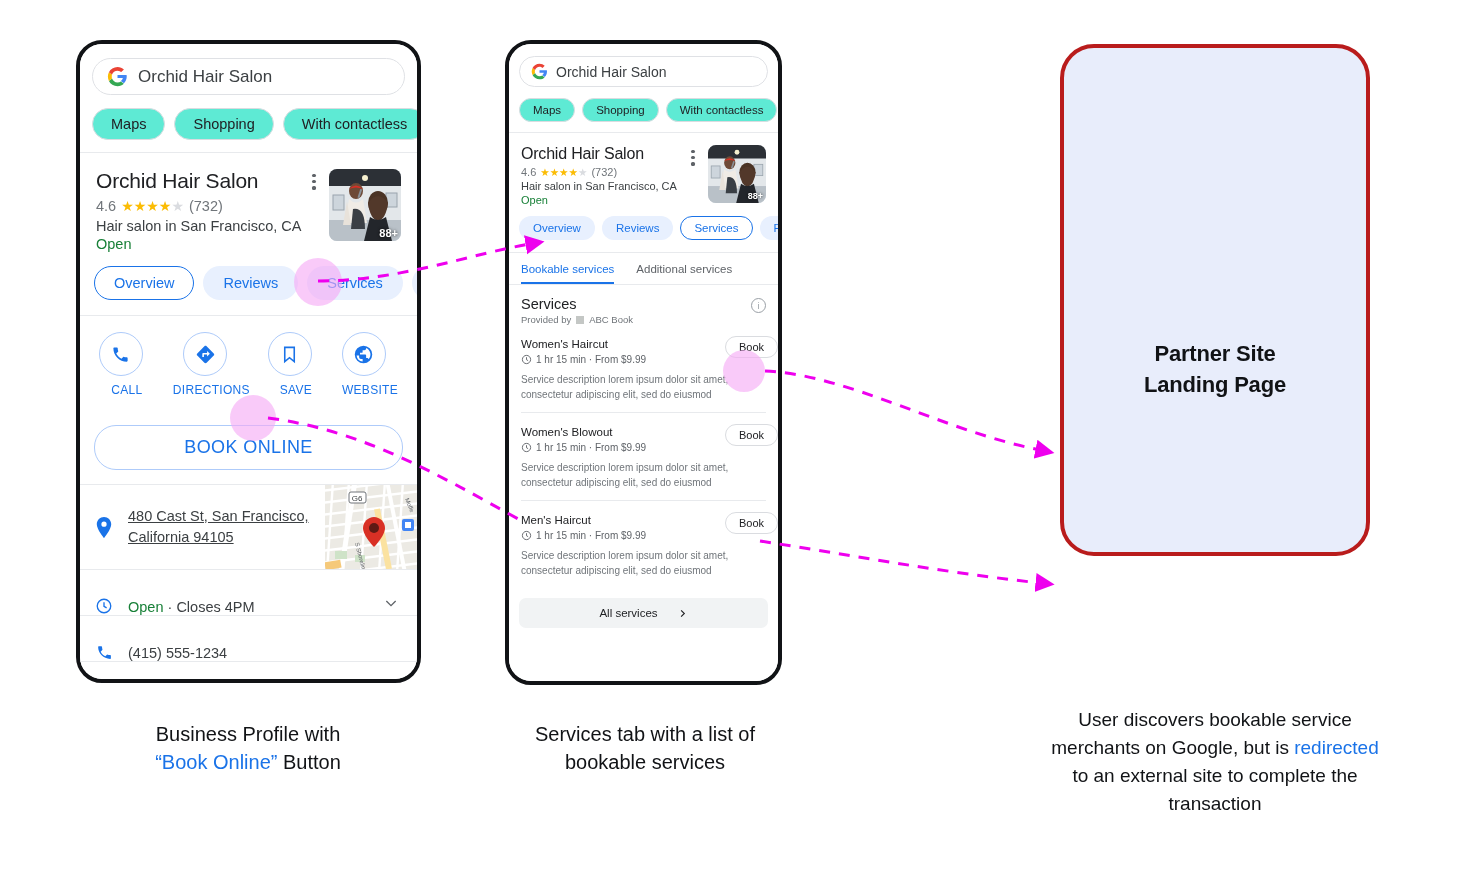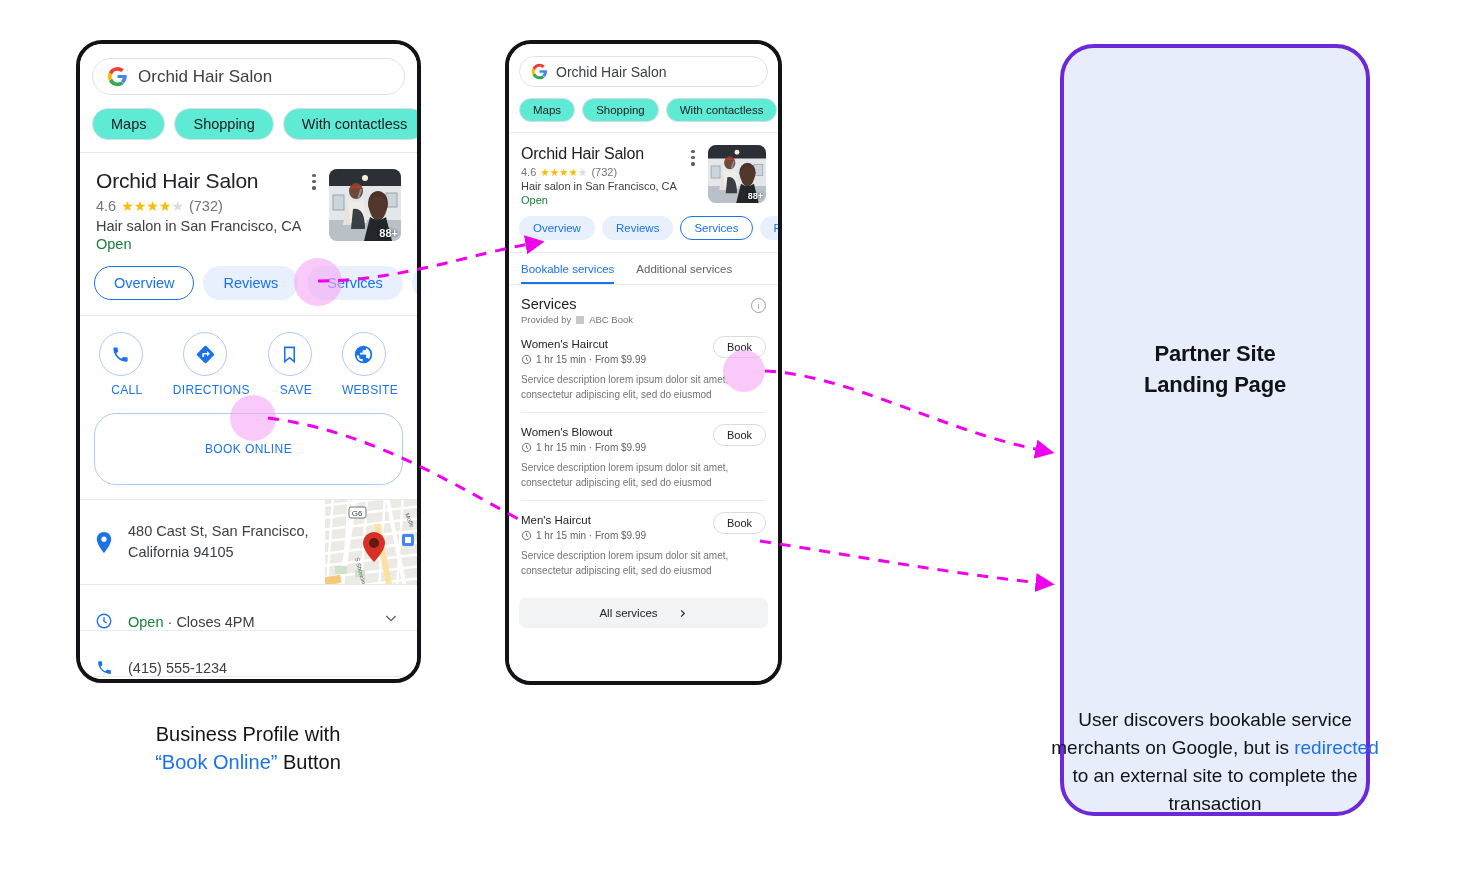--- a/index.html
+++ b/index.html
@@ -12,22 +12,22 @@
   .stage{position:absolute;inset:0;}
 
   
   .phone{
     position:absolute;background:#ffffff;
     border:4px solid #111316;border-radius:26px;
     box-sizing:border-box;overflow:hidden;
   }
   #phone1{left:76px;top:40px;width:345px;height:643px;}
   #phone2{left:505px;top:40px;width:277px;height:645px;}
-  #phone3{left:1060px;top:44px;width:310px;height:772px;
-    background:#e8edfb;border:4px solid #6d28d9;border-radius:34px;}
+  #phone3{left:1060px;top:44px;width:310px;height:512px;
+    background:#e8edfb;border:4px solid #b91c1c;border-radius:34px;}
 
   .screen{position:absolute;inset:0;background:#fff;overflow:hidden;}
 
   
   .searchbar{
     display:flex;align-items:center;gap:10px;
     margin:14px 12px 0 12px;padding:7px 14px;
     border:1px solid #dfe1e5;border-radius:26px;background:#fff;
   }
   .gicon{width:21px;height:21px;flex:0 0 auto;}
@@ -85,28 +85,28 @@
   #phone2 .tab{padding:5px 13px;font-size:11.5px;border-radius:15px;}
 
   
   .actionrow{display:flex;justify-content:space-around;padding:16px 10px 12px 10px;}
   .action{display:flex;flex-direction:column;align-items:center;gap:7px;}
   .acircle{width:42px;height:42px;border-radius:50%;border:1.3px solid #aecbfa;
     display:flex;align-items:center;justify-content:center;}
   .alabel{font-size:12px;color:#1a73e8;letter-spacing:.3px;margin-left:12px;}
 
   .bookonline{
-    margin:4px 14px 14px 14px;border:1.3px solid #aecbfa;border-radius:22px;
-    text-align:center;padding:28px 0;font-size:12px;color:#1a73e8;letter-spacing:.4px;
+    margin:16px 14px 14px 14px;border:1.3px solid #aecbfa;border-radius:22px;
+    text-align:center;padding:11px 0;font-size:18px;color:#1a73e8;letter-spacing:.4px;
   }
 
   
   .addrrow{display:flex;align-items:center;padding:0;height:84px;overflow:hidden;}
   .pin{width:48px;display:flex;justify-content:center;flex:0 0 auto;}
-  .addrtext{flex:1;font-size:14.5px;color:#3c4043;line-height:1.45;padding-right:8px;}
+  .addrtext{flex:1;font-size:14.5px;color:#3c4043;line-height:1.45;padding-right:8px;text-decoration:underline;}
   .minimap{width:92px;height:84px;flex:0 0 auto;position:relative;overflow:hidden;}
 
   
   .inforow{display:flex;align-items:flex-end;height:45px;padding:0;}
   .infoicon{width:48px;display:flex;justify-content:center;flex:0 0 auto;}
   .infotext{font-size:14.5px;color:#3c4043;flex:1;}
   .chev{padding-right:18px;color:#5f6368;}
 
   
   .subtabs{display:flex;gap:22px;padding:10px 12px 0 12px;}
@@ -114,21 +114,21 @@
   .subtab.sel{color:#1a73e8;border-bottom:2.4px solid #1a73e8;}
   .svcHead{padding:11px 12px 0 12px;display:flex;align-items:flex-start;}
   .svcTitle{font-size:14.5px;color:#202124;font-weight:500;flex:1;}
   .svcProv{font-size:9.5px;color:#70757a;padding:1px 12px 0 12px;display:flex;
     align-items:center;gap:5px;}
   .provsq{width:8px;height:8px;background:#c4c7c5;display:inline-block;}
   .infoC{width:13px;height:13px;border:1px solid #9aa0a6;border-radius:50%;
     color:#9aa0a6;font-size:9px;display:flex;align-items:center;justify-content:center;
     flex:0 0 auto;margin-top:2px;}
 
-  .svcItem{padding:11px 12px 10px 12px;}
+  .svcItem{padding:11px 0 10px 12px;}
   .svcTop{display:flex;align-items:flex-start;}
   .svcName{font-size:11.5px;color:#202124;flex:1;padding-top:2px;}
   .svcMeta{font-size:10px;color:#5f6368;display:flex;align-items:center;gap:4px;margin-top:4px;}
   .svcDesc{font-size:10px;color:#70757a;line-height:1.5;margin-top:7px;}
   .bookbtn{border:1px solid #dadce0;border-radius:15px;padding:4px 13px;font-size:11px;
     color:#202124;background:#fff;flex:0 0 auto;}
   .svcSep{height:1px;background:#e8eaed;margin:0 12px;}
   .allsvc{margin:10px 10px 12px 10px;background:#f1f3f4;border-radius:7px;
     padding:9px 0;text-align:center;font-size:11.5px;color:#202124;font-weight:500;
     display:flex;align-items:center;justify-content:center;gap:19px;}
@@ -512,18 +512,22 @@
     <path d="M765 371 C 850 375, 940 430, 1040 450" stroke="#ee00ee" stroke-width="3" stroke-dasharray="11 9" fill="none" marker-end="url(#mArrow)"></path>
 
     <path d="M760 541 C 850 555, 940 572, 1040 583" stroke="#ee00ee" stroke-width="3" stroke-dasharray="11 9" fill="none" marker-end="url(#mArrow)"></path>
   </svg>
 
   <div class="caption" id="cap1">
     <span>Business Profile with</span><br>
     <span class="blue">“Book Online”</span><span> Button</span>
   </div>
 
+  <div class="caption" id="cap2">
+    <span>Services tab with a list of</span><br>
+    <span>bookable services</span>
+  </div>
 
   <div class="caption" id="cap3">
     <span>User discovers bookable service merchants on Google, but is </span><span class="blue">redirected</span><span> to an external site to complete the transaction</span>
   </div>
 
 </div>
 
 </body></html>

